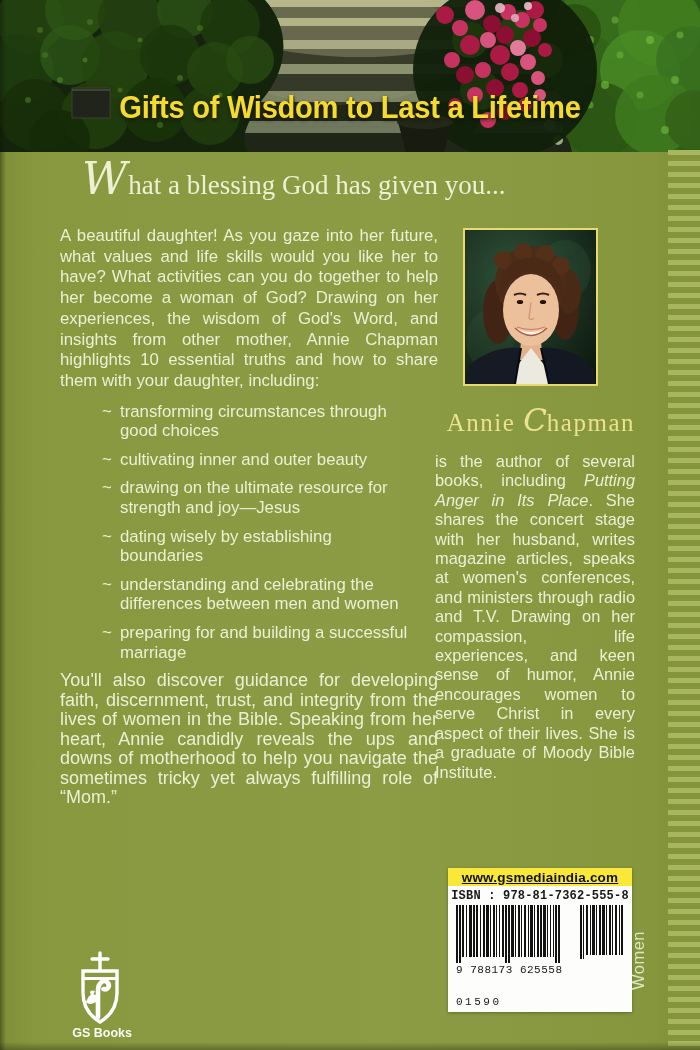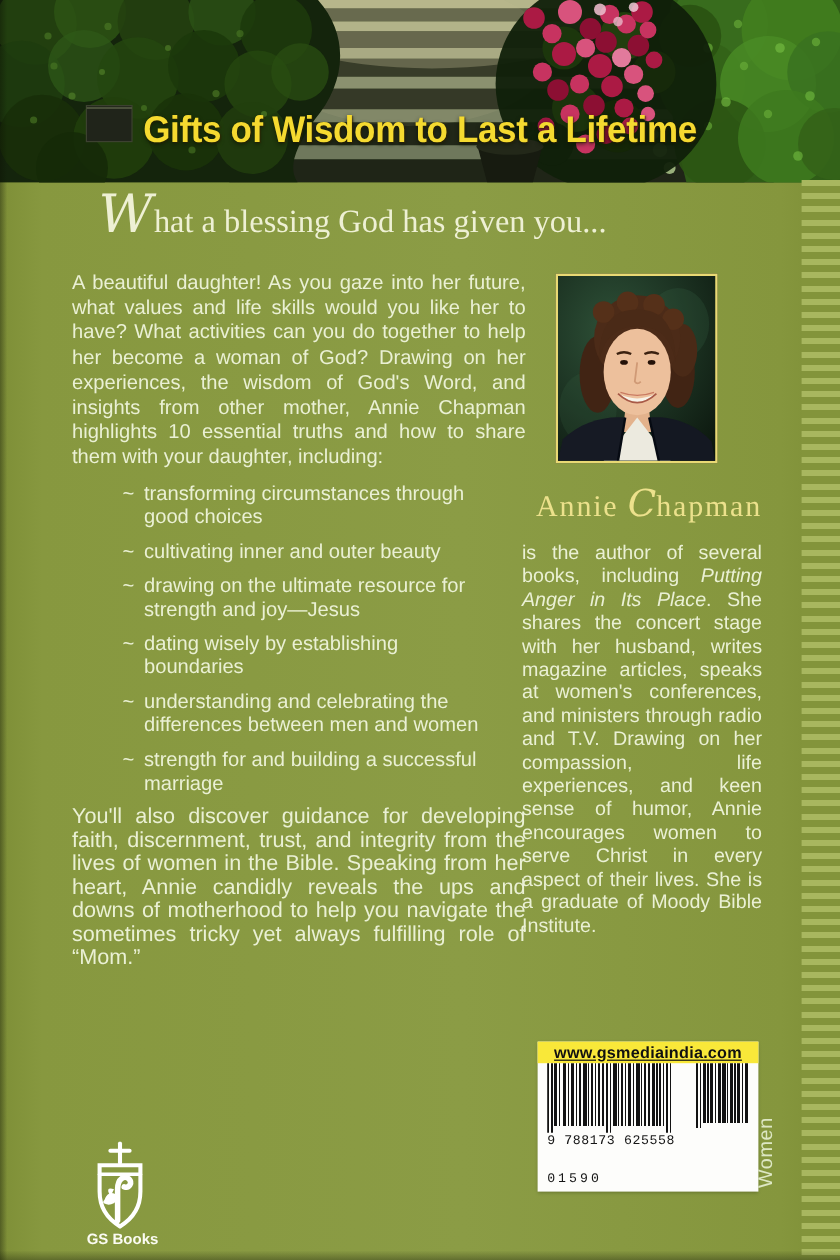--- a/index.html
+++ b/index.html
@@ -235,21 +235,21 @@
   <ul class="bullet-list">
     <li class="bullet-item"><span class="marker">~</span><span>transforming circumstances through
 good choices</span></li>
     <li class="bullet-item"><span class="marker">~</span><span>cultivating inner and outer beauty</span></li>
     <li class="bullet-item"><span class="marker">~</span><span>drawing on the ultimate resource for
 strength and joy—Jesus</span></li>
     <li class="bullet-item"><span class="marker">~</span><span>dating wisely by establishing
 boundaries</span></li>
     <li class="bullet-item"><span class="marker">~</span><span>understanding and celebrating the
 differences between men and women</span></li>
-    <li class="bullet-item"><span class="marker">~</span><span>strength for and building a successful
+    <li class="bullet-item"><span class="marker">~</span><span>preparing for and building a successful
 marriage</span></li>
   </ul>
   <div class="closing">You'll also discover guidance for developing faith, discernment, trust, and integrity from the lives of women in the Bible. Speaking from her heart, Annie candidly reveals the ups and downs of motherhood to help you navigate the sometimes tricky yet always fulfilling role of “Mom.”</div>
 </div>
 
 <div class="col-right">
   <div class="portrait-frame">
     <svg viewBox="0 0 131 154" preserveAspectRatio="none">
       <defs>
         <radialGradient id="pBg" cx="0.35" cy="0.3" r="0.95">
@@ -285,20 +285,21 @@
       <path d="M56,118 L50,154" stroke="#060a12" stroke-width="2"></path>
       <path d="M76,118 L84,154" stroke="#060a12" stroke-width="2"></path>
     </svg>
   </div>
   <div class="author-name"><span>Annie </span><span class="initial">C</span><span>hapman</span></div>
   <div class="bio"><span>is the author of several books, including </span><span class="ital">Putting Anger in Its Place</span><span>. She shares the concert stage with her husband, writes magazine articles, speaks at women's conferences, and ministers through radio and T.V. Drawing on her compassion, life experiences, and keen sense of humor, Annie encourages women to serve Christ in every aspect of their lives. She is a graduate of Moody Bible Institute.</span></div>
 </div>
 
 <div class="barcode-block">
   <div class="website-bar">www.gsmediaindia.com</div>
+  <div class="isbn-line">ISBN : 978-81-7362-555-8</div>
   <div class="bars-row">
     <svg width="106" height="58" viewBox="0 0 106 58" shape-rendering="crispEdges">
       <g fill="#121212">
         <rect x="0" width="1.5" height="58"></rect>
           <rect x="3" width="1.5" height="58"></rect>
         <rect x="6" width="2" height="52"></rect>
           <rect x="10" width="1" height="52"></rect>
         <rect x="13" width="3" height="52"></rect>
           <rect x="17" width="1.5" height="52"></rect>
         <rect x="20" width="2" height="52"></rect>

